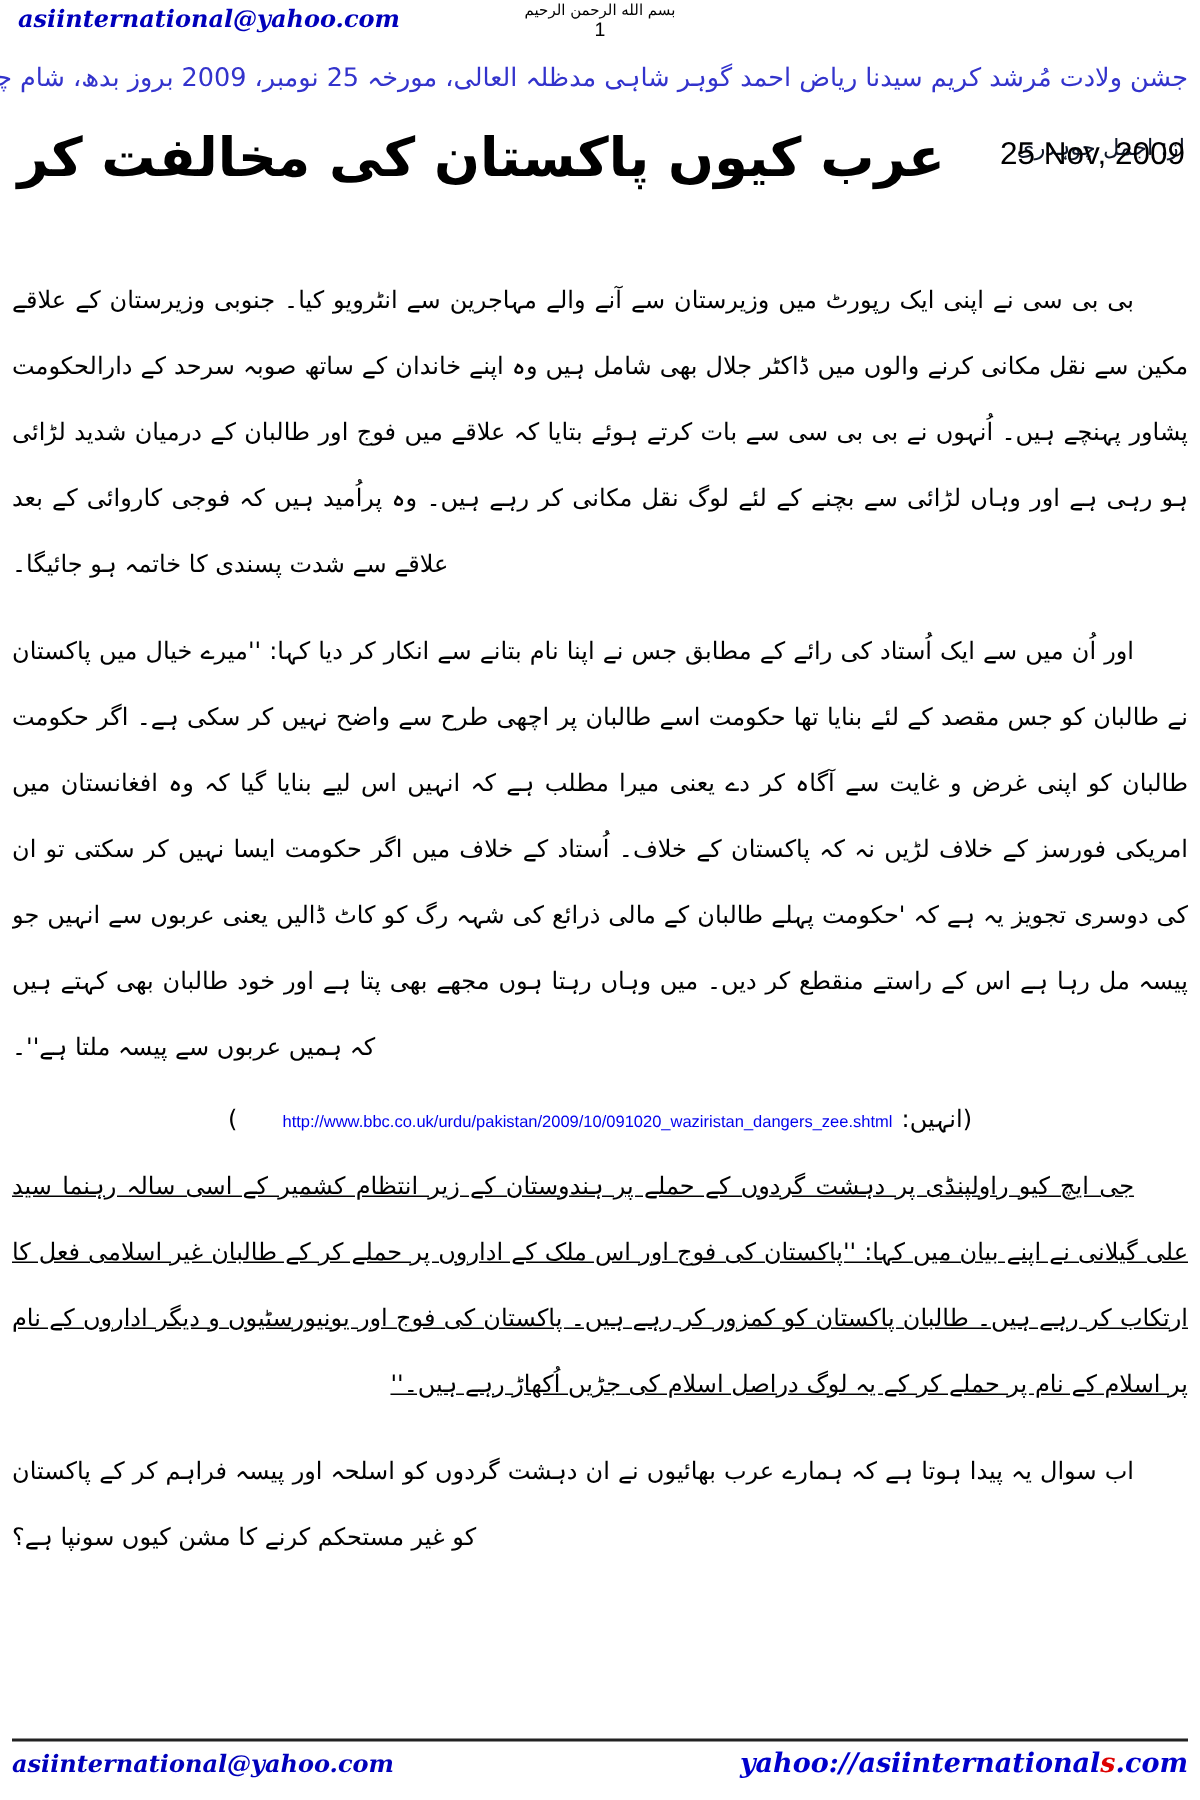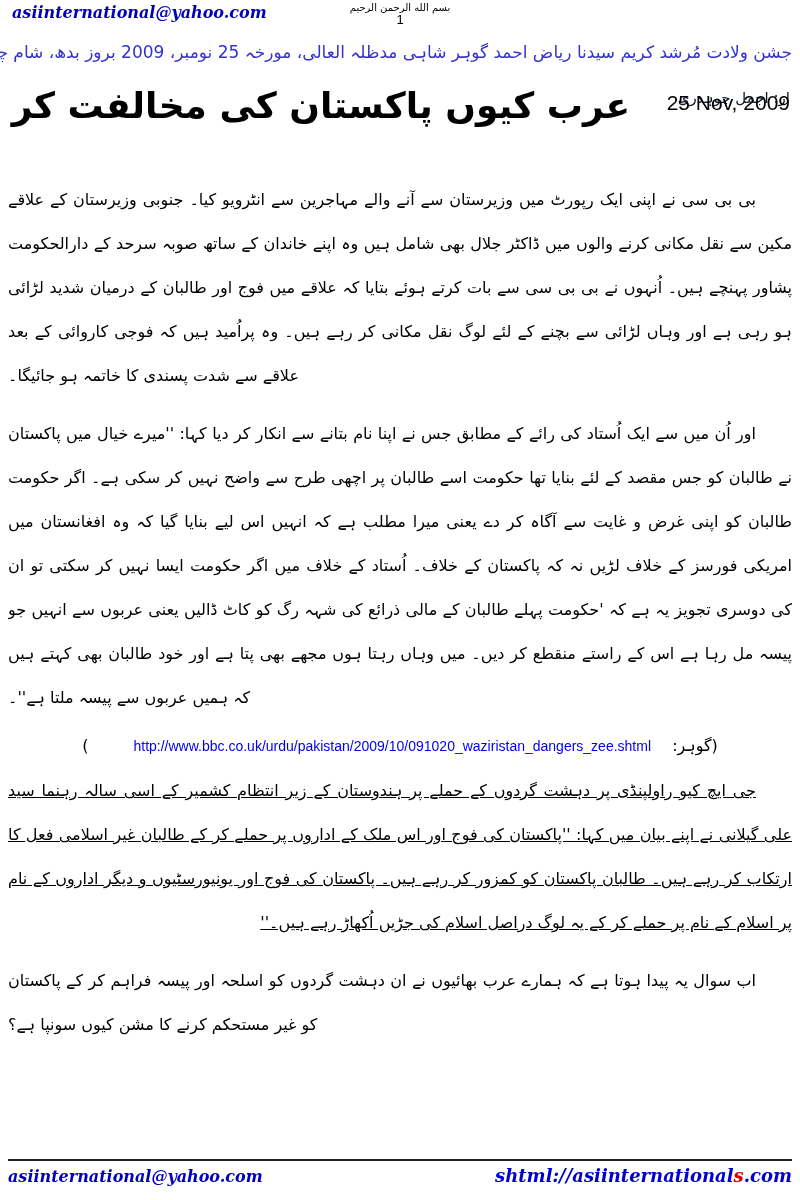--- a/index.html
+++ b/index.html
@@ -82,24 +82,24 @@
     direction: rtl;
     text-align: center;
     margin: 16px 0 2px 0;
     font-size: 16px;
     color: #000;
     white-space: nowrap;
   }
   .reference .ref-url {
     direction: ltr; unicode-bidi: embed;
     font-family: "Liberation Sans", sans-serif;
-    font-size: 14px;
+    font-size: 11px;
     color: #0000ee;
     text-decoration: none;
-    margin: 0 16px;
+    margin: 0 1px;
     padding-left: 24px;
   }
   
   .footer {
     position: absolute; left: 8px; right: 8px; bottom: 14px;
     border-top: 2px solid #222;
     padding-top: 4px;
     display: flex;
     justify-content: space-between;
     align-items: baseline;
@@ -139,29 +139,29 @@
     <h1 class="article-title">عرب کیوں پاکستان کی مخالفت کر رہے ہیں؟</h1>
   </div>
 
   <div class="body-area">
 
     <p class="para first last-left">بی بی سی نے اپنی ایک رپورٹ میں وزیرستان سے آنے والے مہاجرین سے انٹرویو کیا۔ جنوبی وزیرستان کے علاقے مکین سے نقل مکانی کرنے والوں میں ڈاکٹر جلال بھی شامل ہیں وہ اپنے خاندان کے ساتھ صوبہ سرحد کے دارالحکومت پشاور پہنچے ہیں۔ اُنہوں نے بی بی سی سے بات کرتے ہوئے بتایا کہ علاقے میں فوج اور طالبان کے درمیان شدید لڑائی ہو رہی ہے اور وہاں لڑائی سے بچنے کے لئے لوگ نقل مکانی کر رہے ہیں۔ وہ پراُمید ہیں کہ فوجی کاروائی کے بعد علاقے سے شدت پسندی کا خاتمہ ہو جائیگا۔</p>
 
     <p class="para last-left">اور اُن میں سے ایک اُستاد کی رائے کے مطابق جس نے اپنا نام بتانے سے انکار کر دیا کہا: ''میرے خیال میں پاکستان نے طالبان کو جس مقصد کے لئے بنایا تھا حکومت اسے طالبان پر اچھی طرح سے واضح نہیں کر سکی ہے۔ اگر حکومت طالبان کو اپنی غرض و غایت سے آگاہ کر دے یعنی میرا مطلب ہے کہ انہیں اس لیے بنایا گیا کہ وہ افغانستان میں امریکی فورسز کے خلاف لڑیں نہ کہ پاکستان کے خلاف۔ اُستاد کے خلاف میں اگر حکومت ایسا نہیں کر سکتی تو ان کی دوسری تجویز یہ ہے کہ 'حکومت پہلے طالبان کے مالی ذرائع کی شہہ رگ کو کاٹ ڈالیں یعنی عربوں سے انہیں جو پیسہ مل رہا ہے اس کے راستے منقطع کر دیں۔ میں وہاں رہتا ہوں مجھے بھی پتا ہے اور خود طالبان بھی کہتے ہیں کہ ہمیں عربوں سے پیسہ ملتا ہے''۔</p>
 
     <div class="reference">
-      <span>(گوہر:</span>
+      <span>(انہیں:</span>
       <a class="ref-url" href="#">http://www.bbc.co.uk/urdu/pakistan/2009/10/091020_waziristan_dangers_zee.shtml</a>
       <span>)</span>
     </div>
 
     <p class="para last-right">جی ایچ کیو راولپنڈی پر دہشت گردوں کے حملے پر ہندوستان کے زیر انتظام کشمیر کے اسی سالہ رہنما سید علی گیلانی نے اپنے بیان میں کہا: ''پاکستان کی فوج اور اس ملک کے اداروں پر حملے کر کے طالبان غیر اسلامی فعل کا ارتکاب کر رہے ہیں۔ طالبان پاکستان کو کمزور کر رہے ہیں۔ پاکستان کی فوج اور یونیورسٹیوں و دیگر اداروں کے نام پر اسلام کے نام پر حملے کر کے یہ لوگ دراصل اسلام کی جڑیں اُکھاڑ رہے ہیں۔''</p>
 
     <p class="para last-left">اب سوال یہ پیدا ہوتا ہے کہ ہمارے عرب بھائیوں نے ان دہشت گردوں کو اسلحہ اور پیسہ فراہم کر کے پاکستان کو غیر مستحکم کرنے کا مشن کیوں سونپا ہے؟</p>
 
   </div>
 
   <div class="footer">
     <a class="footer-email" href="#">asiinternational@yahoo.com</a>
-    <a class="footer-site" href="#"><span>shtml://asiinternational</span><span class="red-s">s</span><span>.com</span></a>
+    <a class="footer-site" href="#"><span>yahoo://asiinternational</span><span class="red-s">s</span><span>.com</span></a>
   </div>
 
 </div>
 
 </body></html>

